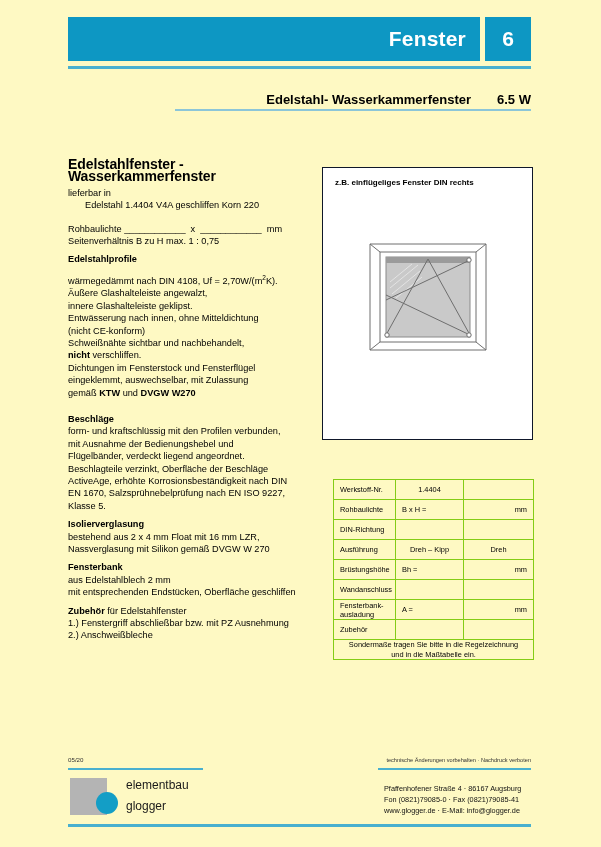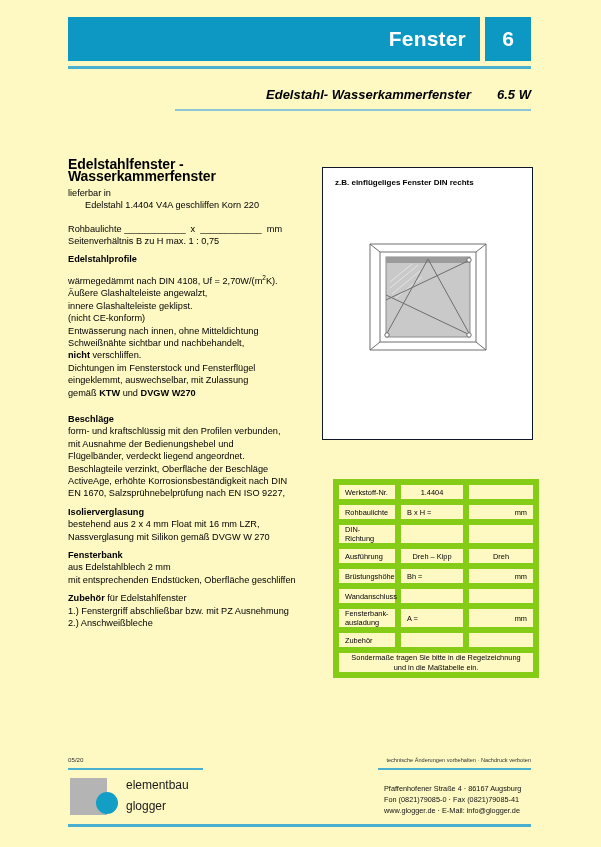--- a/index.html
+++ b/index.html
@@ -62,27 +62,26 @@
     position: absolute;
     left: 68px;
     top: 66px;
     width: 463px;
     height: 3px;
     background: #49b0cf;
   }
   .subhdr {
     position: absolute;
     left: 68px;
-    top: 84px;
+    top: 92px;
     width: 463px;
     height: 18px;
     display: flex;
-    align-items: flex-end;
+    align-items: flex-start;
     justify-content: flex-end;
-    font-style: italic;
   }
   .subhdr .sub-title {
     font-size: 13px;
     font-weight: bold;
   }
   .subhdr .sub-code {
     font-size: 13px;
     font-weight: bold;
     width: 60px;
     text-align: right;
@@ -151,21 +150,21 @@
   .spec-table {
     position: absolute;
     left: 333px;
     top: 479px;
     width: 200px;
     border-collapse: collapse;
     font-size: 7.4px;
     table-layout: fixed;
   }
   .spec-table td {
-    border: 6px solid #84cc16;
+    border: 1px solid #84cc16;
     height: 20px;
     padding: 0 6px;
     vertical-align: middle;
     box-sizing: border-box;
   }
   .c-label { width: 62px; }
   .c-mid   { width: 68px; }
   .c-right { width: 70px; }
   .cell-two-line { line-height: 9px; padding-top: 2px; padding-bottom: 2px; }
   .val-center { text-align: center; }
@@ -284,36 +283,37 @@
     <p class="ln">Rohbaulichte ____________  x  ____________  mm</p>
     <p class="ln">Seitenverhältnis B zu H max. 1 : 0,75</p>
 
     <div class="gap-s"></div>
     <p class="h-sec">Edelstahlprofile</p>
 
     <div class="gap-s"></div>
     <p class="ln"><span>wärmegedämmt nach DIN 4108, Uf = 2,70W/(m</span><sup>2</sup><span>K).</span></p>
     <p class="ln">Äußere Glashalteleiste angewalzt,</p>
     <p class="ln">innere Glashalteleiste geklipst.</p>
+    <p class="ln">Entwässerung nach innen, ohne Mitteldichtung</p>
     <p class="ln">(nicht CE-konform)</p>
-    <p class="ln">Entwässerung nach innen, ohne Mitteldichtung</p>
     <p class="ln">Schweißnähte sichtbar und nachbehandelt,</p>
     <p class="ln"><span class="b">nicht</span><span> verschliffen.</span></p>
     <p class="ln">Dichtungen im Fensterstock und Fensterflügel</p>
     <p class="ln">eingeklemmt, auswechselbar, mit Zulassung</p>
     <p class="ln"><span>gemäß </span><span class="b">KTW</span><span> und </span><span class="b">DVGW W270</span></p>
 
     <div class="gap-l"></div>
     <p class="h-sec">Beschläge</p>
     <p class="ln">form- und kraftschlüssig mit den Profilen verbunden,</p>
     <p class="ln">mit Ausnahme der Bedienungshebel und</p>
     <p class="ln">Flügelbänder, verdeckt liegend angeordnet.</p>
     <p class="ln">Beschlagteile verzinkt, Oberfläche der Beschläge</p>
     <p class="ln">ActiveAge, erhöhte Korrosionsbeständigkeit nach DIN</p>
     <p class="ln">EN 1670, Salzsprühnebelprüfung nach EN ISO 9227,</p>
+    <p class="ln">Klasse 5.</p>
 
     <div class="gap-s"></div>
     <p class="h-sec">Isolierverglasung</p>
     <p class="ln">bestehend aus 2 x 4 mm Float mit 16 mm LZR,</p>
     <p class="ln">Nassverglasung mit Silikon gemäß DVGW W 270</p>
 
     <div class="gap-s"></div>
     <p class="h-sec">Fensterbank</p>
     <p class="ln">aus Edelstahlblech 2 mm</p>
     <p class="ln">mit entsprechenden Endstücken, Oberfläche geschliffen</p>

